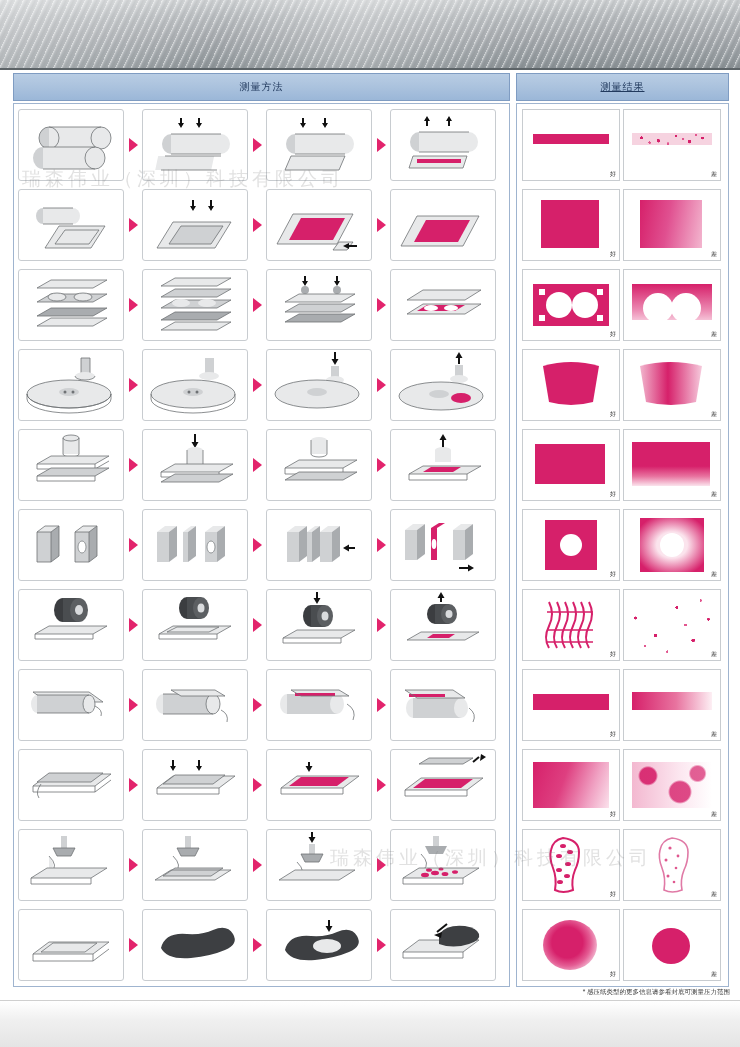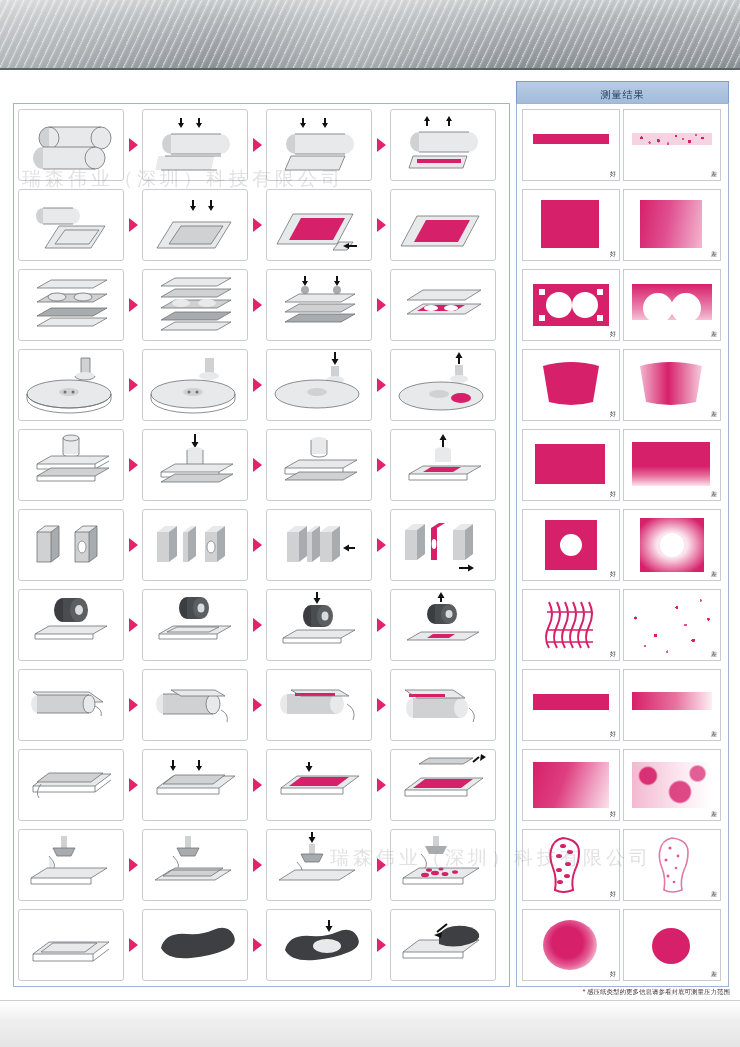--- a/index.html
+++ b/index.html
@@ -27,21 +27,21 @@
   }
   
   .hdr{
     position:absolute;height:26px;
     background:linear-gradient(180deg,#b9cde4 0%, #a9c1dd 55%, #9bb7d8 100%);
     border:1px solid #7f9cc2;
     color:#223a5e;font-size:10px;line-height:26px;text-align:center;
     letter-spacing:1px;
   }
   #hdr-method{left:5px;top:5px;width:495px;}
-  #hdr-result{left:508px;top:13px;width:211px;}
+  #hdr-result{left:508px;top:5px;width:211px;text-decoration:underline;}
 
   
   .col-method{
     position:absolute;left:5px;top:35px;width:495px;height:882px;
     border:1px solid #9fb4cf;background:#fff;
   }
   .col-result{
     position:absolute;left:508px;top:35px;width:211px;height:882px;
     border:1px solid #9fb4cf;background:#fff;
   }
@@ -118,20 +118,21 @@
 </style>
 </head>
 <body>
 
 <div class="top-band">
   <div class="sheen"></div>
 </div>
 
 <div class="page-frame">
 
+  <div class="hdr" id="hdr-method">测量方法</div>
   <div class="hdr" id="hdr-result">测量结果</div>
 
   <div class="col-method">
 
     <div class="row" style="top:4px">
       <div class="cell">
         <svg width="104" height="70" viewBox="0 0 104 70">
           <g transform="translate(8,10)">
             <ellipse class="g-mid" cx="22" cy="18" rx="10" ry="11"></ellipse>
               <rect class="g-light" x="22" y="7" width="52" height="22"></rect>

